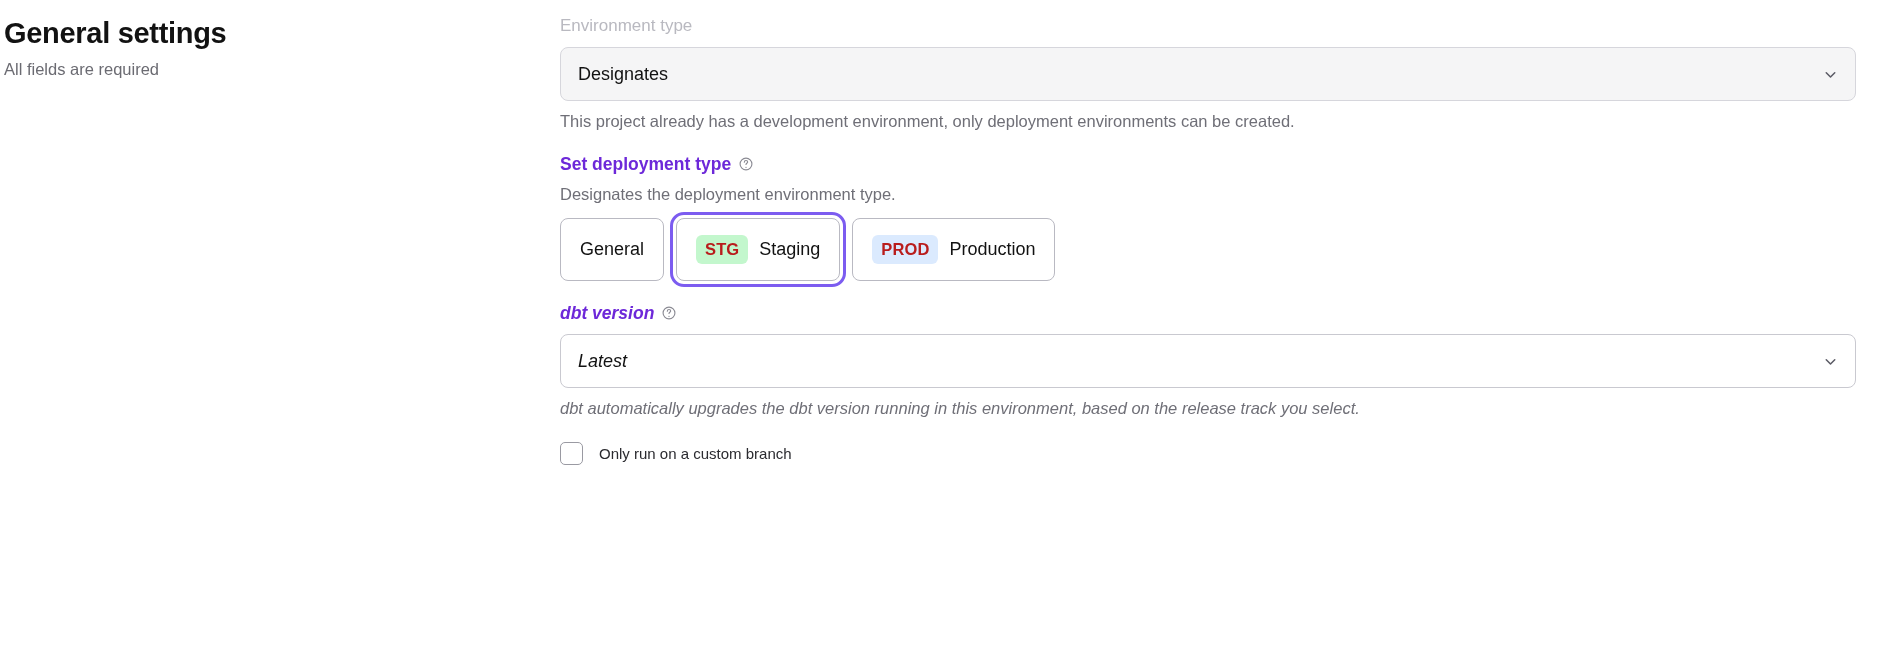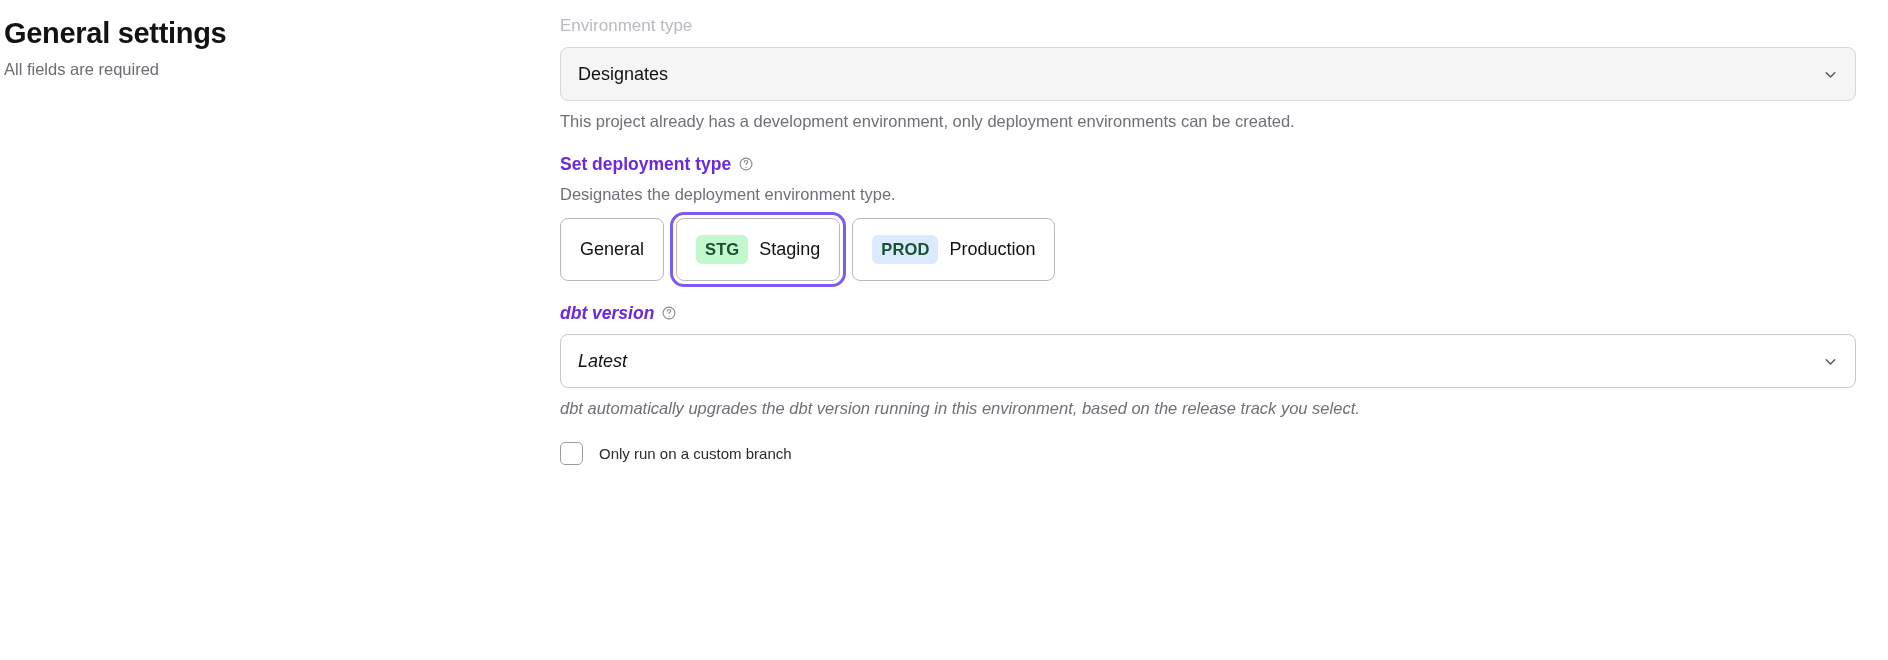--- a/index.html
+++ b/index.html
@@ -158,21 +158,21 @@
   .seg-badge {
     display: inline-flex;
     align-items: center;
     justify-content: center;
     height: 29px;
     padding: 0 9px;
     border-radius: 6px;
     font-size: 16.5px;
     font-weight: 700;
     letter-spacing: 0.1px;
-    color: #14532d;
+    color: #b91c1c;
   }
   .seg-label { font-size: 18px; color: #121212; }
 
   
   .checkbox-row {
     margin-top: 23px;
     display: flex;
     align-items: center;
     gap: 16px;
   }

